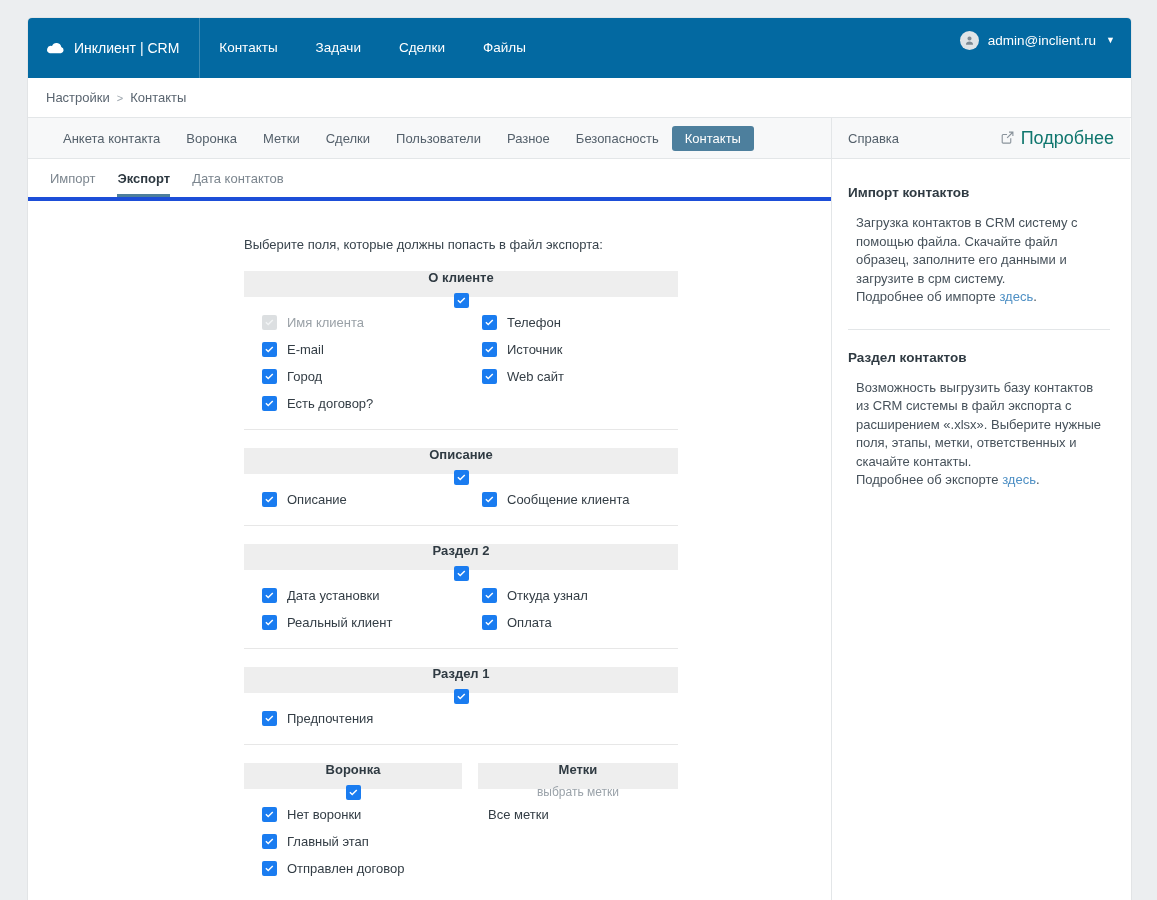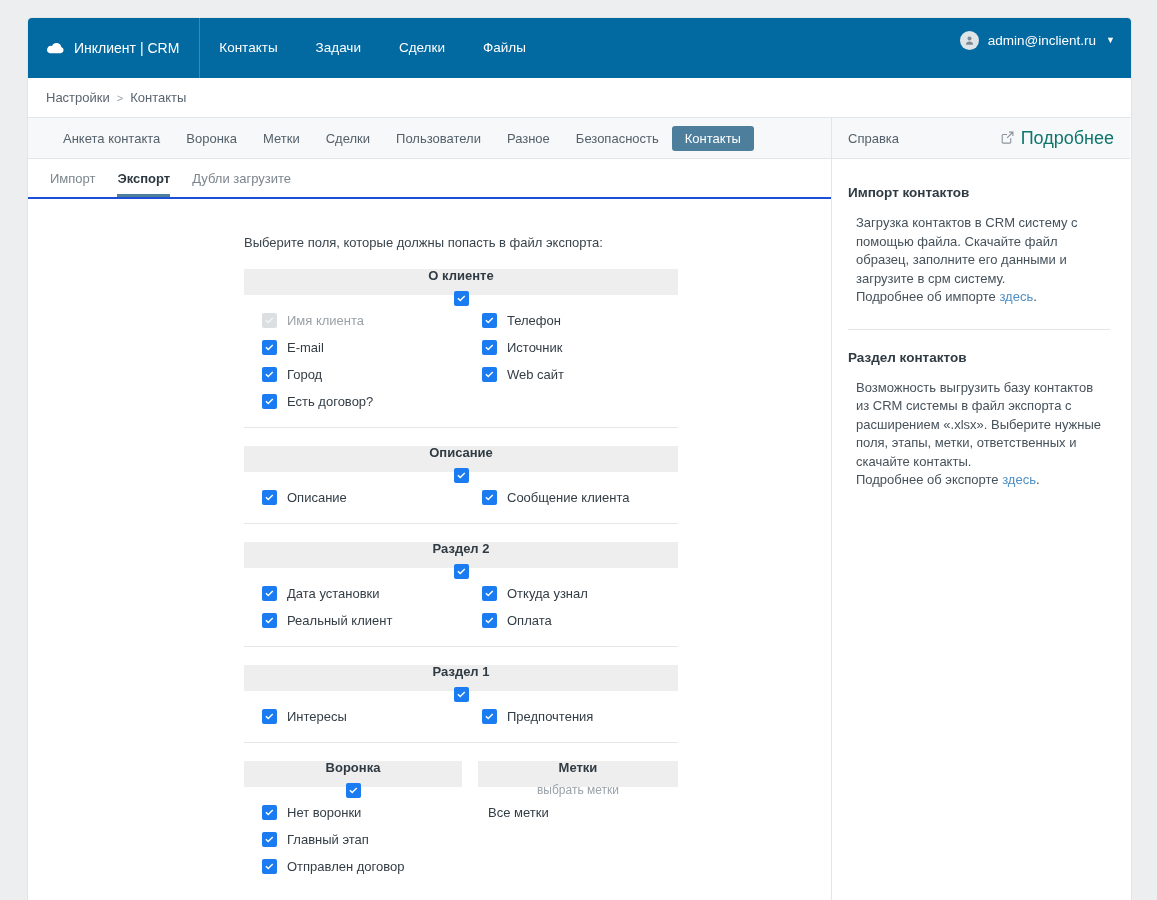--- a/index.html
+++ b/index.html
@@ -132,21 +132,21 @@
     color: #ffffff;
   }
 
   
   .sub-tabs {
     height: 38px;
     display: flex;
     align-items: flex-end;
     padding-left: 22px;
     gap: 22px;
-    border-bottom: 2px solid #1d4ed8;
+    border-bottom: 4px solid #1d4ed8;
     background: #ffffff;
   }
   .subtab {
     font-size: 13px;
     color: #7b858e;
     padding-bottom: 8px;
     cursor: pointer;
     border-bottom: 3px solid transparent;
     white-space: nowrap;
   }
@@ -322,21 +322,21 @@
           <div class="stab">Сделки</div>
           <div class="stab">Пользователи</div>
           <div class="stab">Разное</div>
           <div class="stab">Безопасность</div>
           <div class="stab active">Контакты</div>
         </div>
 
         <div class="sub-tabs">
           <div class="subtab">Импорт</div>
           <div class="subtab active">Экспорт</div>
-          <div class="subtab">Дубли загрузите</div>
+          <div class="subtab">Дата контактов</div>
         </div>
 
         <div class="form-area">
           <div class="form-inner">
 
             <div class="form-intro">Выберите поля, которые должны попасть в файл экспорта:</div>
 
             <div class="group-header">
               <span class="gh-label">О клиенте</span>
               <span class="cb">
@@ -477,28 +477,20 @@
 
             <div class="group-header">
               <span class="gh-label">Раздел 1</span>
               <span class="cb">
                   <svg viewBox="0 0 12 12" width="11" height="11">
                     <path fill="#fff" d="M4.6 9.3 1.5 6.2l1.1-1.1 2 2 4.4-4.4 1.1 1.1z"></path>
                   </svg>
                 </span>
             </div>
             <div class="field-grid">
-              <div class="field">
-                <span class="cb">
-                    <svg viewBox="0 0 12 12" width="11" height="11">
-                      <path fill="#fff" d="M4.6 9.3 1.5 6.2l1.1-1.1 2 2 4.4-4.4 1.1 1.1z"></path>
-                    </svg>
-                  </span>
-                <span>Интересы</span>
-              </div>
               <div class="field">
                 <span class="cb">
                     <svg viewBox="0 0 12 12" width="11" height="11">
                       <path fill="#fff" d="M4.6 9.3 1.5 6.2l1.1-1.1 2 2 4.4-4.4 1.1 1.1z"></path>
                     </svg>
                   </span>
                 <span>Предпочтения</span>
               </div>
             </div>
 

